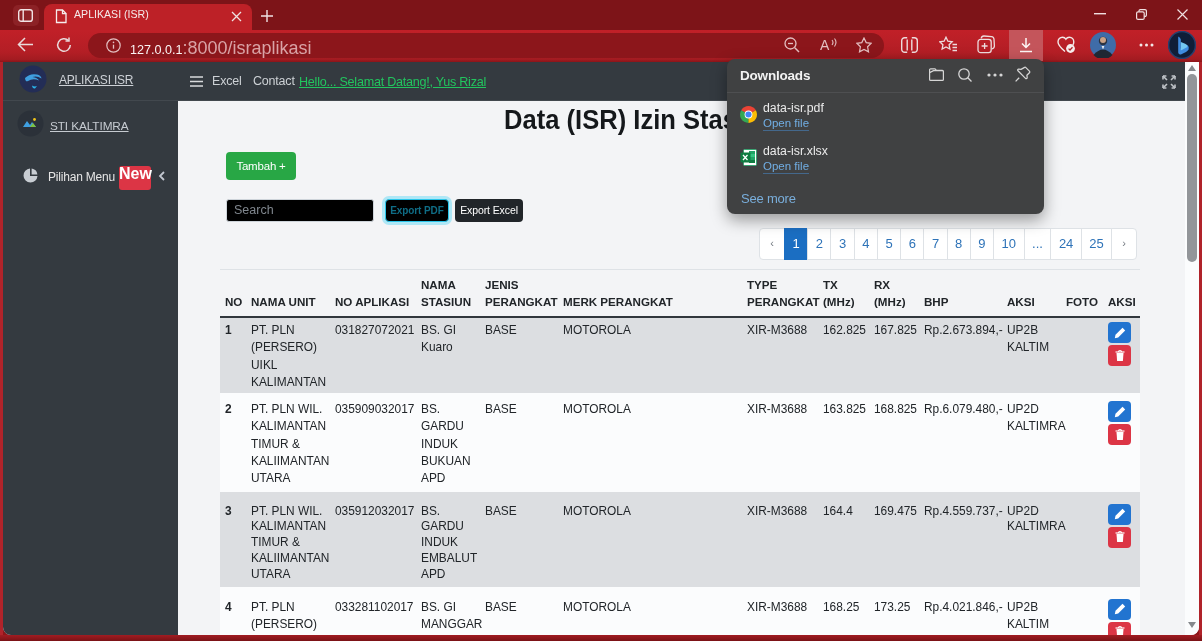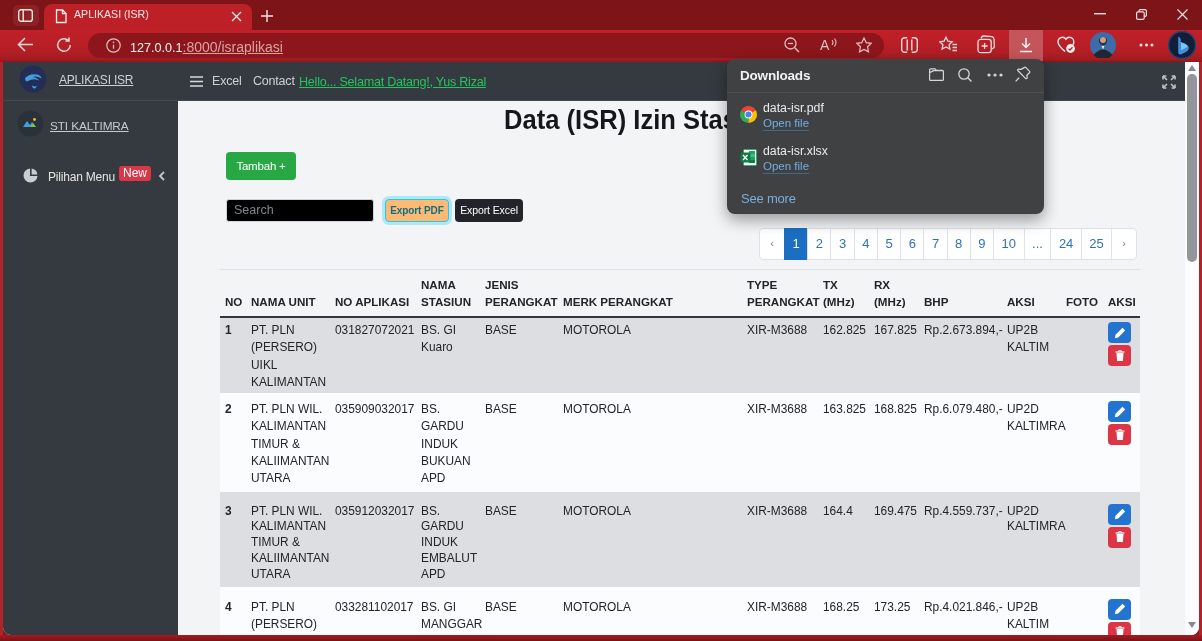--- a/index.html
+++ b/index.html
@@ -8,43 +8,43 @@
   .abs { position:absolute; }
 
   
   #titlebar { left:0; top:0; width:1202px; height:30px; background:#7d1418; }
   #tabactions { left:13px; top:5px; width:26px; height:21px; background:#8c2226; border-radius:5px; }
   #tab { left:44px; top:4px; width:208px; height:26px; background:#bd2127; border-radius:8px 8px 0 0; }
   #tabtitle { left:30px; top:8px; color:#f4eaea; font-size:10.6px; }
   #toolbar { left:0; top:30px; width:1202px; height:32px; background:linear-gradient(#c12028, #b31e25 70%, #a31b21 92%, #8a1519 100%); }
   #pill { left:88px; top:33px; width:796px; height:25px; border-radius:13px; background:#8c161b; }
   .url-main { color:#fbf4f4; font-size:12.6px; }
-  .url-rest { color:#d9a3a6; font-size:14px;text-decoration:underline; }
+  .url-rest { color:#d9a3a6; font-size:18px; }
 
   
 
   
   #page { left:3px; top:62px; width:1196px; height:573px; background:#f3f4f6; border-radius:0 0 8px 8px; }
   #sidebar { left:3px; top:62px; width:175px; height:573px; background:#343a40; border-radius:0 0 0 8px; }
   #brandrow { left:0; top:0; width:175px; height:39px; border-bottom:1px solid #42484e; }
   #brand-text { left:56px; top:11px; font-size:12px; letter-spacing:-0.2px; text-decoration:underline; color:#cdd1d6;}
   #sti-text { left:47px; top:57px; font-size:11.8px; letter-spacing:-0.1px; text-decoration:underline; color:#c6cbd1; }
   #pilihan-text { left:45px; top:108px; font-size:12px; letter-spacing:-0.2px; color:#e5e5e5;}
-  #newbadge { left:116px; top:104px; width:32px; height:15px; background:#dc3545; border-radius:3px; color:#fff; font-size:12px; font-weight:normal; text-align:center; line-height:15px; }
+  #newbadge { left:116px; top:104px; width:32px; height:24px; background:#dc3545; border-radius:3px; color:#fff; font-size:16px; font-weight:bold; text-align:center; line-height:15px; }
 
   .nav-text { color:#cdd1d5; font-size:12.5px; letter-spacing:-0.2px; }
   #nav-home { top:12px; }
   #nav-contact { top:12px; }
   #nav-link { left:121px; top:12.5px; color:#22c55e; font-size:12.6px; letter-spacing:-0.25px; text-decoration:underline; }
 
   
   #h1 { left:504px; top:104px; width:690px; font-size:27.5px; font-weight:bold; color:#15181b; white-space:nowrap; transform:scaleX(0.93); transform-origin:0 0; }
   #btn-tambah { left:226px; top:152px; width:70px; height:28px; background:#28a745; border-radius:4px; color:#fff; font-size:11.5px; letter-spacing:-0.2px; text-align:center; line-height:28px; }
   #search { left:226px; top:199px; width:148px; height:23px; background:#000000; border:1px solid #ced4da; border-radius:3px; color:#80878e; font-size:12.5px; line-height:21px; padding-left:7px; }
-  #btn-pdf { left:385px; top:199px; width:64px; height:23px; background:#fdba74; border:1px solid #2ac7ec; box-shadow:0 0 0 3px #aee7f6; border-radius:4px; color:#0f6d86; font-size:10px; font-weight:bold; letter-spacing:-0.1px; text-align:center; line-height:21px; }
+  #btn-pdf { left:385px; top:199px; width:64px; height:23px; background:#000000; border:1px solid #2ac7ec; box-shadow:0 0 0 3px #aee7f6; border-radius:4px; color:#0f6d86; font-size:10px; font-weight:bold; letter-spacing:-0.1px; text-align:center; line-height:21px; }
   #btn-excel { left:455px; top:199px; width:68px; height:23px; background:#212529; border-radius:4px; color:#fff; font-size:10.5px; letter-spacing:-0.1px; text-align:center; line-height:23px; }
 
   
   #pager { top:228px; right:65px; height:32px; display:flex; }
   #pager .pg { border:1px solid #dee2e6; background:#fff; color:#2e73b8; font-size:13px; padding:5px 7.5px; margin-left:-1px; line-height:19px; }
   #pager .pg.arrow { color:#747b82; font-size:11px; padding:5px 10px; }
   #pager .pg.act { background:#1b6ec2; border-color:#1b6ec2; color:#fff; }
 
   
   #tbl { left:220px; top:269px; width:920px; border-collapse:collapse; table-layout:fixed; font-size:11.9px; color:#212529; }

